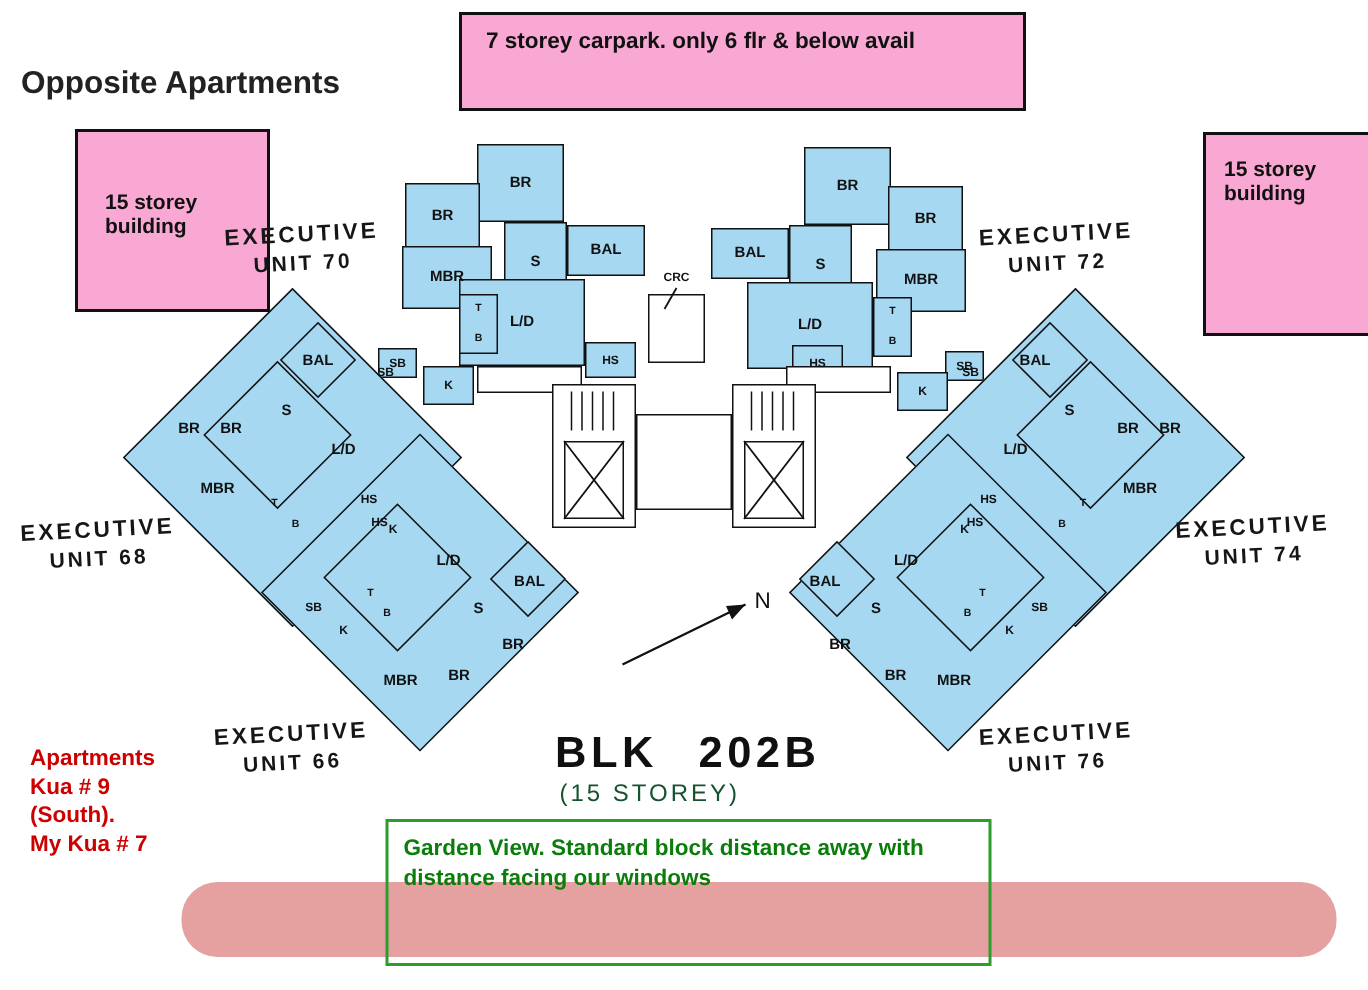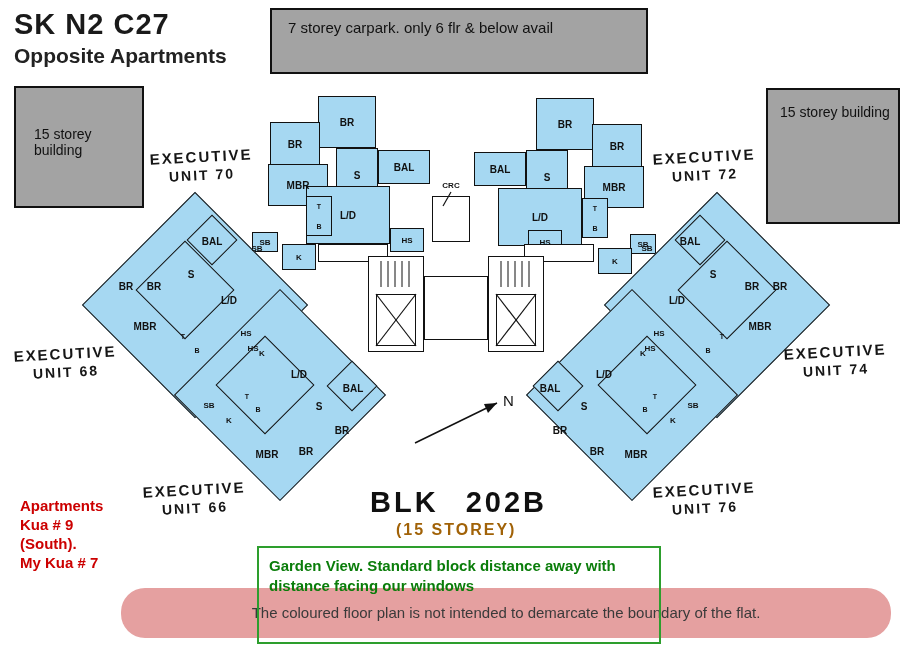--- a/index.html
+++ b/index.html
@@ -14,40 +14,39 @@
   .room{position:absolute;background:var(--unit-fill);border:1.5px solid var(--ink);box-sizing:border-box;}
   .room.plain{background:#fff;}
   .diamond{transform:rotate(45deg);}
   .part{position:absolute;border:1.2px solid var(--ink);box-sizing:border-box;background:transparent;}
   .rlabel{position:absolute;transform:translate(-50%,-50%);font-size:10px;font-weight:bold;white-space:nowrap;color:var(--ink);z-index:3;}
   .rlabel.sm{font-size:8px;}
   .rlabel.xs{font-size:7px;}
   
   .title-main{position:absolute;left:14px;top:8px;font-size:29px;font-weight:bold;color:#1a1a1a;letter-spacing:1px;}
   .title-sub{position:absolute;left:14px;top:44px;font-size:21px;font-weight:600;color:#222;}
-  .note-box{position:absolute;border:2px solid var(--ink);background:#a3a3a3;font-weight:normal;font-size:15px;color:var(--ink);box-sizing:border-box;z-index:4;}
+  .note-box{position:absolute;border:2px solid var(--ink);background:#f9a8d4;font-weight:bold;font-size:15px;color:var(--ink);box-sizing:border-box;z-index:4;margin-left:36px;}
   .carpark{left:270px;top:8px;width:378px;height:66px;padding:9px 0 0 16px;}
   .bld-left{left:14px;top:86px;width:130px;height:122px;padding:38px 0 0 18px;font-size:14px;}
   .bld-right{left:766px;top:88px;width:134px;height:136px;padding:14px 0 0 12px;font-size:14px;}
   .exec{position:absolute;font-size:15px;font-weight:600;letter-spacing:2px;color:#161616;transform:rotate(-3deg);z-index:4;}
   .exec .l2{font-size:14px;margin-top:2px;text-align:center;letter-spacing:2px;}
   .blk-name{position:absolute;left:370px;top:486px;font-size:29px;font-weight:bold;letter-spacing:3px;word-spacing:16px;color:#101010;}
-  .blk-storey{position:absolute;left:396px;top:521px;font-size:16px;font-weight:700;letter-spacing:2px;color:#a16207;}
+  .blk-storey{position:absolute;left:373px;top:521px;font-size:16px;font-weight:400;letter-spacing:2px;color:#14532d;}
   .red-note{position:absolute;left:20px;top:496px;font-size:15px;font-weight:bold;color:var(--red-note);line-height:19px;z-index:6;}
   .garden{position:absolute;left:257px;top:546px;width:404px;height:98px;border:2px solid var(--green-border);box-sizing:border-box;padding:8px 10px;font-size:15px;font-weight:bold;color:var(--green-note);line-height:20px;z-index:7;background:transparent;}
   .band{position:absolute;left:121px;top:588px;width:770px;height:50px;background:var(--band-bg);border-radius:24px;display:flex;flex-direction:column;justify-content:center;text-align:center;font-size:15px;color:var(--band-text);line-height:22px;z-index:6;}
   .compass-n{position:absolute;left:503px;top:392px;font-size:15px;color:var(--ink);z-index:4;}
   .plan-svg{position:absolute;left:0;top:0;width:912px;height:660px;pointer-events:none;z-index:2;}
 </style>
 </head>
 <body>
 
 <div class="canvas">
 
-  <div class="title-main">SK N2 C27</div>
   <div class="title-sub">Opposite Apartments</div>
 
   <div class="note-box carpark">
     <span>7 storey carpark. only 6 flr &amp; below avail</span>
   </div>
   <div class="note-box bld-left">
     <span>15 storey building</span>
   </div>
   <div class="note-box bld-right">
     <span>15 storey building</span>
@@ -232,21 +231,20 @@
   <div class="compass-n">N</div>
 
   <div class="red-note">
     <div>Apartments</div>
     <div>Kua # 9</div>
     <div>(South).</div>
     <div>My Kua # 7</div>
   </div>
 
   <div class="band">
-    <div>The coloured floor plan is not intended to demarcate the boundary of the flat.</div>
   </div>
 
   <div class="garden">
     <div>Garden View. Standard block distance away with</div>
     <div>distance facing our windows</div>
   </div>
 
 </div>
 
 </body></html>

